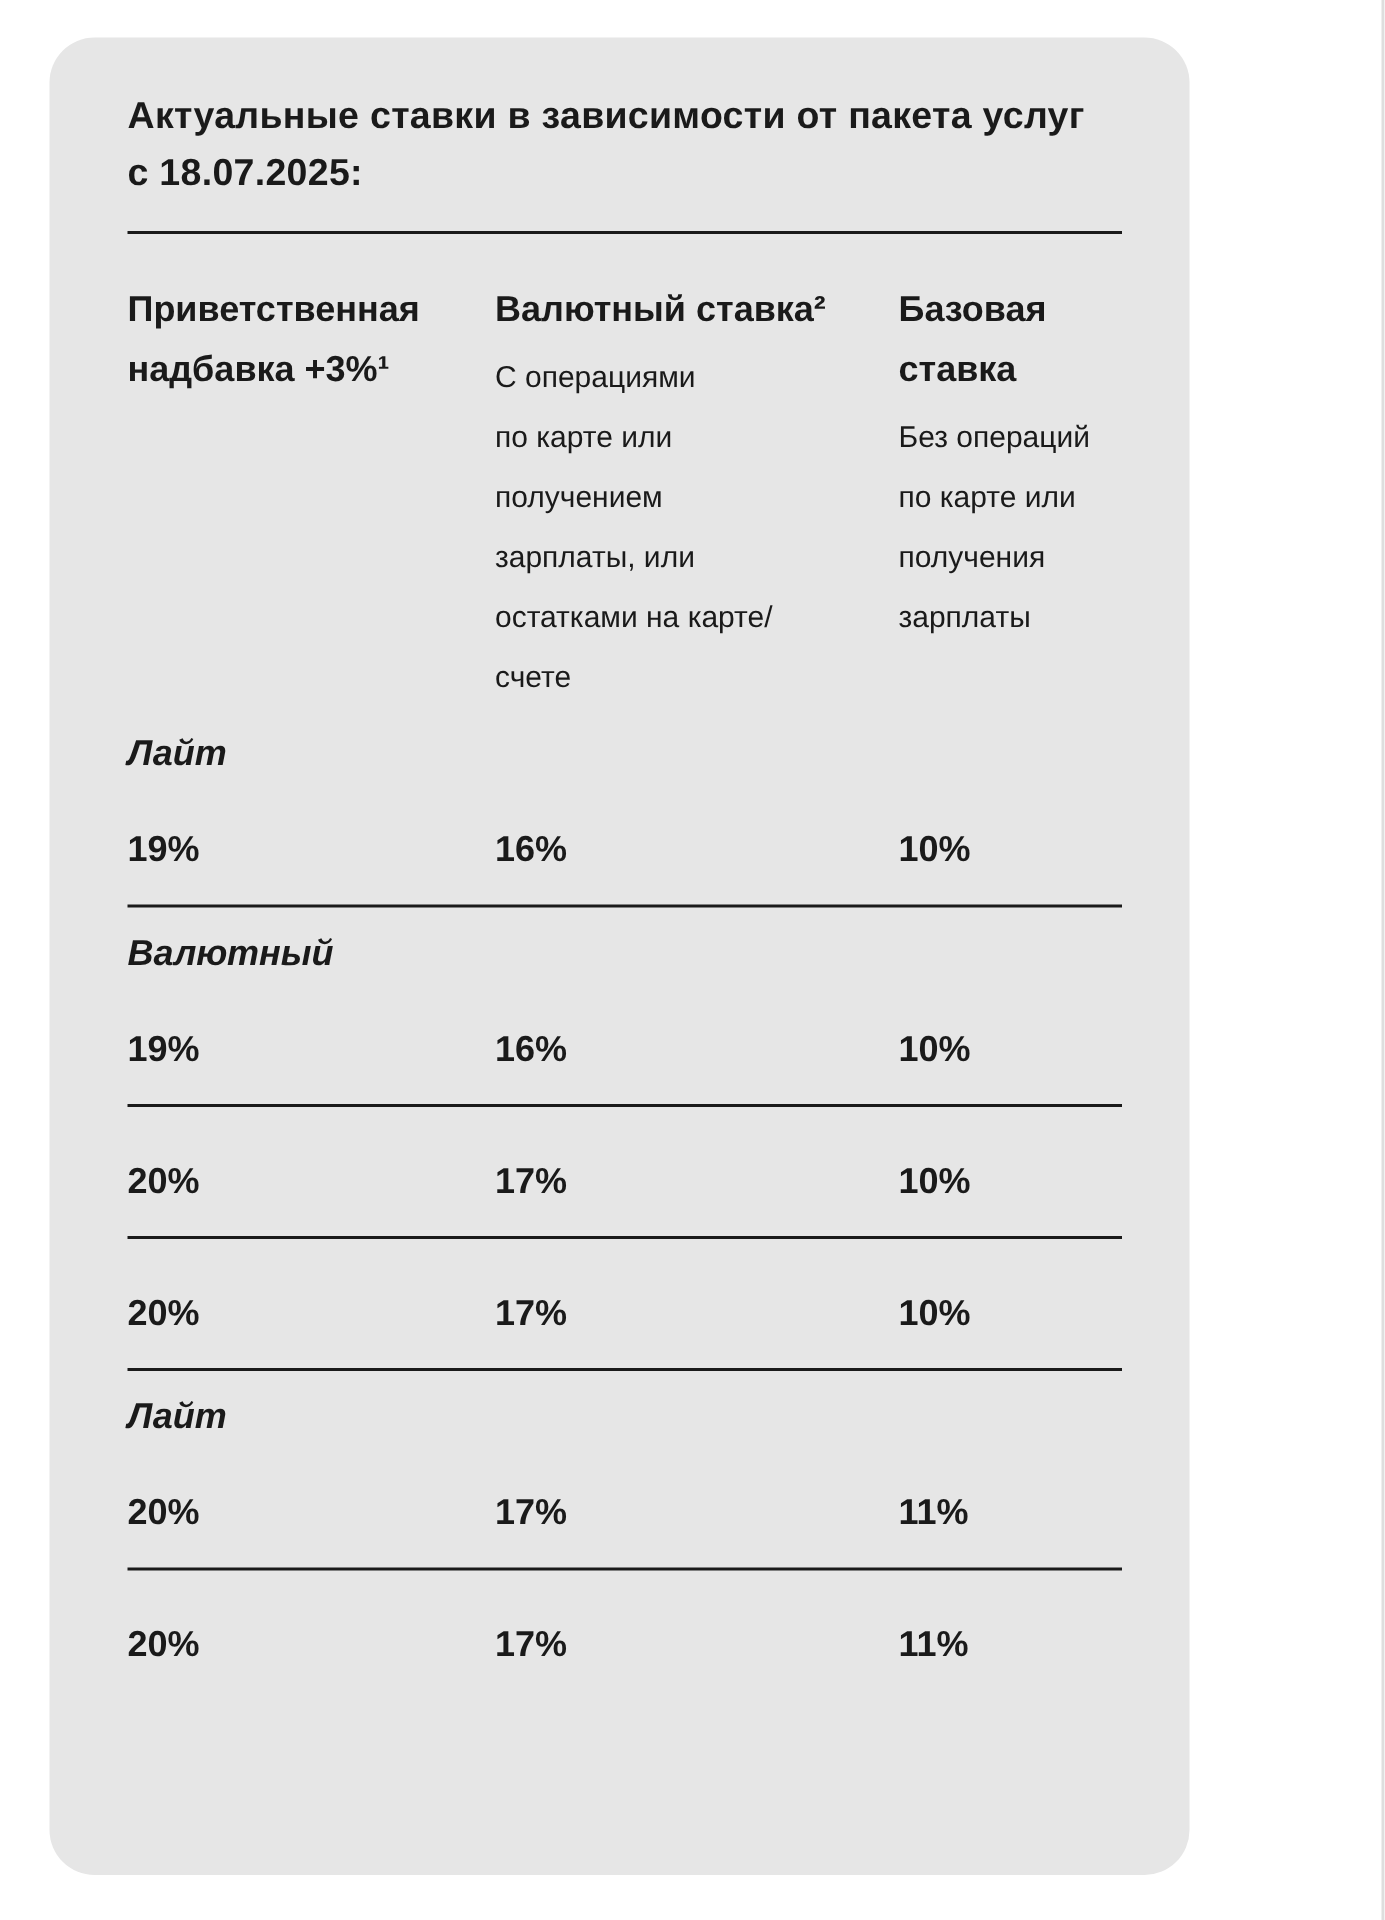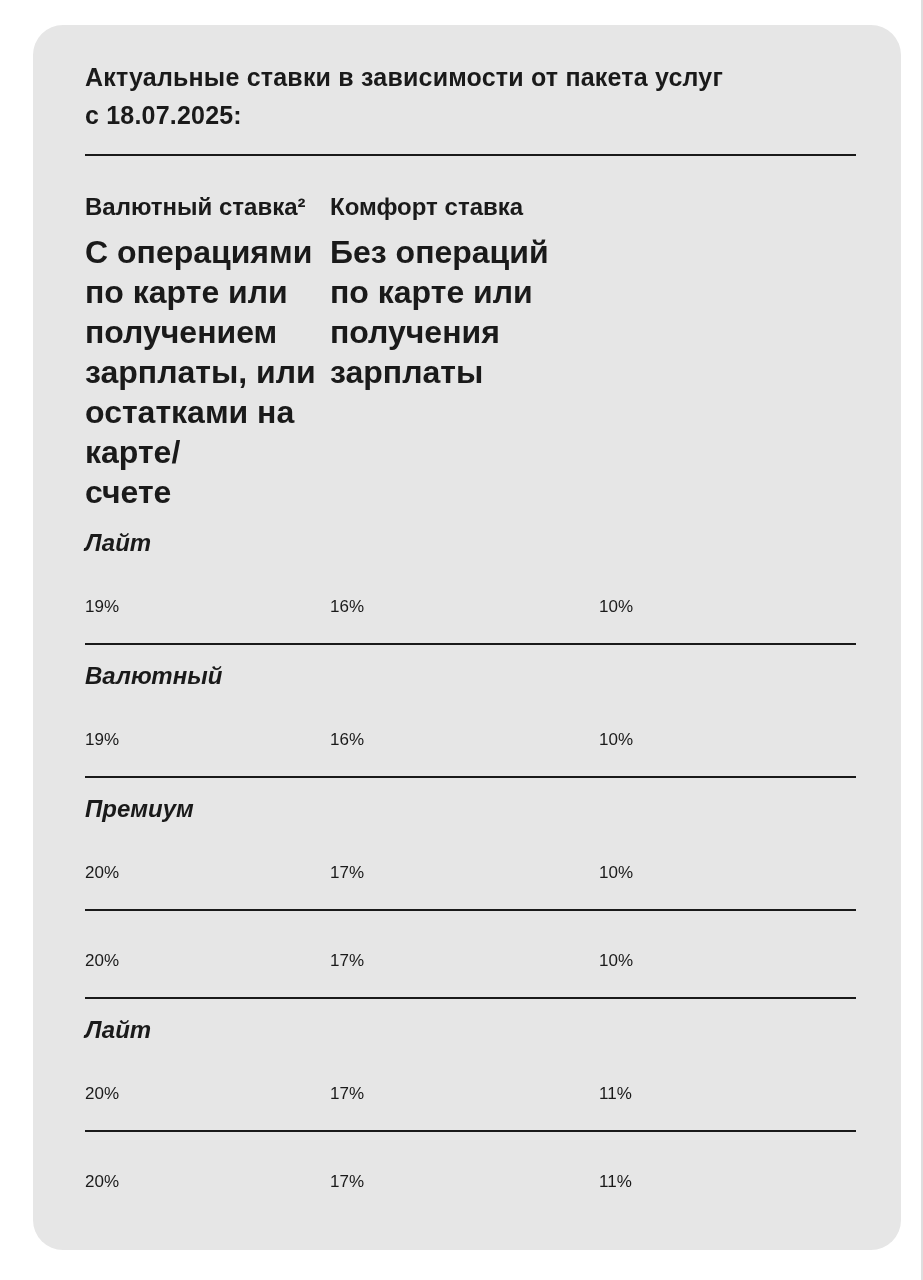--- a/index.html
+++ b/index.html
@@ -17,21 +17,21 @@
     top: 0;
     right: 0;
     width: 2px;
     height: 100%;
     background: #dedede;
   }
   .card {
     position: absolute;
     left: 33px;
     top: 25px;
-    width: 868px;
+    width: 760px;
     height: 1225px;
     background: #e6e6e6;
     border-radius: 30px;
     padding: 33px 45px 26px 52px;
     overflow: hidden;
   }
   .title {
     font-size: 25px;
     font-weight: bold;
     line-height: 38px;
@@ -50,66 +50,70 @@
     display: grid;
     grid-template-columns: 245px 269px 1fr;
   }
   .col-heading {
     font-size: 24px;
     font-weight: bold;
     line-height: 40px;
     white-space: pre-line;
   }
   .col-sub {
-    font-size: 32px;
-    font-weight: bold;
+    font-size: 20px;
+    font-weight: normal;
     line-height: 40px;
     white-space: pre-line;
     margin-top: 5px;
   }
   .row-rule { margin-top: 22px; }
   .row-name {
     margin-top: 17px;
     font-size: 24px;
     font-weight: bold;
     line-height: 28px;
     font-style: italic;
   }
   .row-values {
     display: grid;
     grid-template-columns: 245px 269px 1fr;
     margin-top: 36px;
   }
   .cell {
-    font-size: 17px;
+    font-size: 24px;
     line-height: 28px;
-    font-weight: normal;
+    font-weight: bold;
   }
 </style>
 </head>
 <body>
 
 <div class="card">
 
   <div class="title">Актуальные ставки в зависимости от пакета услуг
 с 18.07.2025:</div>
   <hr class="rule title-rule">
 
   <div class="head-grid">
     <div class="head-cell">
+      <div class="col-heading">Приветственная
+надбавка +3%¹</div>
+    </div>
+    <div class="head-cell">
       <div class="col-heading">Валютный ставка²</div>
       <div class="col-sub">С операциями
 по карте или
 получением
 зарплаты, или
 остатками на карте/
 счете</div>
     </div>
     <div class="head-cell">
-      <div class="col-heading">Комфорт ставка</div>
+      <div class="col-heading">Базовая ставка</div>
       <div class="col-sub">Без операций
 по карте или
 получения
 зарплаты</div>
     </div>
   </div>
 
   <div class="row">
     <div class="row-name">Лайт</div>
     <div class="row-values">
@@ -124,21 +128,20 @@
     <div class="row-name">Валютный</div>
     <div class="row-values">
       <div class="cell">19%</div>
       <div class="cell">16%</div>
       <div class="cell">10%</div>
     </div>
   </div>
 
   <div class="row">
     <hr class="rule row-rule">
-    <div class="row-name">Премиум</div>
     <div class="row-values">
       <div class="cell">20%</div>
       <div class="cell">17%</div>
       <div class="cell">10%</div>
     </div>
   </div>
 
   <div class="row">
     <hr class="rule row-rule">
     <div class="row-values">

